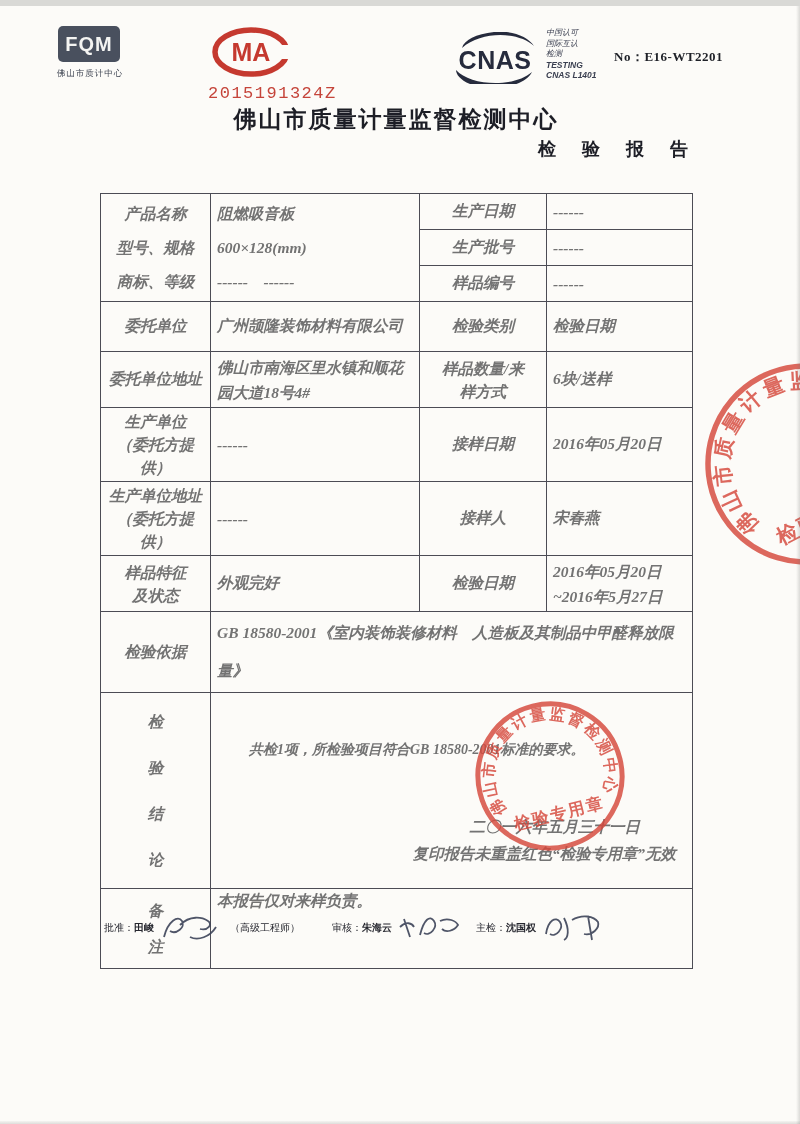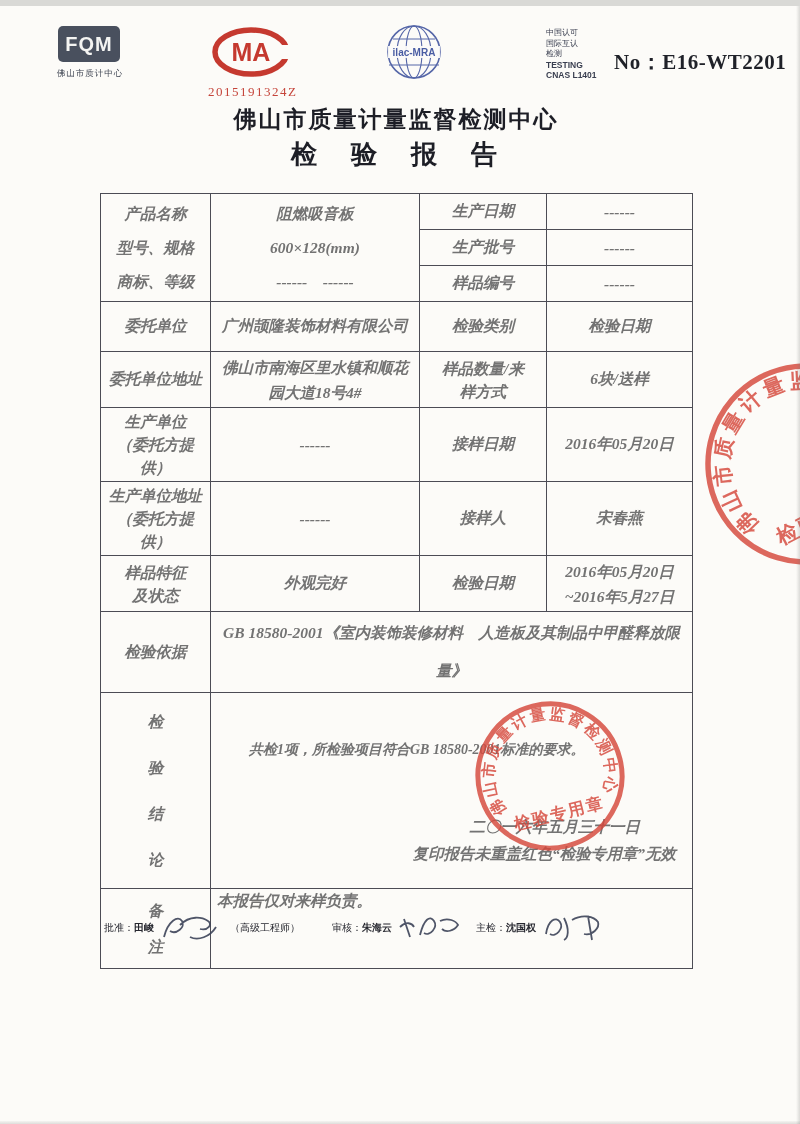--- a/index.html
+++ b/index.html
@@ -12,42 +12,42 @@
 
   
   .header{position:absolute;top:0;left:0;width:800px;height:100px;}
   .logo{position:absolute;}
   .fqm-rect{width:62px;height:36px;background:#49505e;border-radius:5px;
         display:flex;align-items:center;justify-content:center;}
   .fqm-rect span{color:#f4f4f2;font-family:"Liberation Sans",sans-serif;
         font-weight:bold;font-size:20px;letter-spacing:1px;}
   .fqm-caption{margin-top:6px;text-align:center;font-size:8.5px;color:#3c4250;letter-spacing:1px;}
   .logo-caption-red{text-align:center;color:#c5443a;font-family:"Liberation Serif",serif;}
-  .cnas-lines{position:absolute;left:546px;top:22px;font-size:8px;line-height:10.5px;color:#3a3f50;}
+  .cnas-lines{position:absolute;left:546px;top:22px;font-size:8px;line-height:10.5px;color:#3a3f50;font-style:italic;}
   .cnas-lines .en{font-family:"Liberation Sans",sans-serif;font-weight:bold;font-size:8.5px;}
-  .report-no{position:absolute;left:614px;top:42px;font-size:21px;font-weight:bold;color:#1f2128;letter-spacing:0.5px;}
+  .report-no{position:absolute;left:614px;top:42px;font-size:13px;font-weight:bold;color:#1f2128;letter-spacing:0.5px;}
 
   
   .title-block{position:absolute;left:100px;top:98px;width:592px;text-align:center;}
   .title-org{font-size:23px;font-weight:bold;color:#1d1e26;letter-spacing:2px;}
-  .title-report{font-size:26px;font-weight:bold;color:#1d1e26;letter-spacing:4px;margin-top:2px;}
+  .title-report{font-size:18px;font-weight:bold;color:#1d1e26;letter-spacing:4px;margin-top:2px;text-align:right;}
   .meta-row{position:absolute;left:100px;top:163px;width:592px;font-size:14.5px;color:#2c2d36;}
   .meta-form{float:left;}
   .meta-pages{float:right;font-size:15px;letter-spacing:2px;}
 
   
   .tbl-wrap{position:absolute;left:100px;top:187px;width:592px;}
   table.report{border-collapse:collapse;table-layout:fixed;width:592px;}
   table.report td{border:1.4px solid #4c4c55;padding:2px 6px;font-size:15.5px;
         color:#737373;overflow:hidden;font-style:italic;}
-  .center{text-align:center;vertical-align:middle;}
+  .center{text-align:left;vertical-align:middle;}
   .bold{font-weight:bold;}
   .pre{white-space:pre-line;}
   .lab{font-weight:bold;text-align:center;vertical-align:middle;}
-  .val-left{font-weight:bold;text-align:center;vertical-align:middle;padding-left:10px;}
+  .val-left{font-weight:bold;text-align:left;vertical-align:middle;padding-left:10px;}
   tr.r-sub{height:36px;}
   tr.r50{height:50px;}
   tr.r56{height:56px;}
   tr.r60{height:60px;}
   tr.r196{height:196px;}
   tr.r80{height:80px;}
   .prod-lab{line-height:34px;}
   .prod-val{line-height:34px;font-weight:bold;}
   .two-line{line-height:23px;}
   .vert{line-height:46px;font-weight:bold;text-align:center;vertical-align:middle;}
@@ -85,36 +85,32 @@
       </div>
       <div class="fqm-caption">佛山市质计中心</div>
     </div>
 
     <div class="logo" style="left:208px;top:20px;width:86px;">
       <svg width="86" height="52">
         <ellipse cx="43" cy="26" rx="36" ry="22" fill="none" stroke="#c5392f" stroke-width="5.5"></ellipse>
         <rect x="74" y="19" width="10" height="14" fill="#fcfbf8"></rect>
         <text x="43" y="35" text-anchor="middle" font-family="Liberation Sans, sans-serif" font-size="25" font-weight="bold" fill="#c5392f">MA</text>
       </svg>
-      <div class="logo-caption-red" style="font-size:13px;letter-spacing:1.5px;margin-top:2px;">2015191324Z</div>
-    </div>
-
-
-    <div class="logo" style="left:385px;top:17px;width:58px;">
-      <svg width="58" height="60">
-        <circle cx="29" cy="29" r="26" fill="none" stroke="#5566a8" stroke-width="1.6"></circle>
-        <ellipse cx="29" cy="29" rx="17" ry="26" fill="none" stroke="#5566a8" stroke-width="1.1"></ellipse>
-        <ellipse cx="29" cy="29" rx="8" ry="26" fill="none" stroke="#5566a8" stroke-width="1.1"></ellipse>
-        <line x1="8" y1="16" x2="50" y2="16" stroke="#5566a8" stroke-width="1"></line>
-        <line x1="4" y1="42" x2="54" y2="42" stroke="#5566a8" stroke-width="1"></line>
-        <rect x="3" y="23" width="52" height="12" fill="#fcfbf8" opacity="0.92"></rect>
-        <text x="29" y="32.5" text-anchor="middle" font-family="Liberation Sans, sans-serif" font-size="10" font-weight="bold" fill="#4a5da3">ilac-MRA</text>
+      <div class="logo-caption-red" style="font-size:17px;letter-spacing:1.5px;margin-top:2px;font-family:Liberation Mono, monospace;">2015191324Z</div>
+    </div>
+
+
+
+    <div class="logo" style="left:448px;top:26px;width:94px;">
+      <svg width="94" height="52">
+        <path d="M14,16 C34,-2 72,0 86,14 C80,4 62,-2 46,0 C28,2 16,8 14,16 Z" fill="#262b3d"></path>
+        <path d="M8,38 C22,54 66,56 84,40 C76,56 40,60 22,52 C12,48 8,42 8,38 Z" fill="#262b3d"></path>
+        <text x="47" y="37" text-anchor="middle" font-family="Liberation Sans, sans-serif" font-size="25" font-weight="bold" fill="#262b3d" letter-spacing="0.5">CNAS</text>
       </svg>
     </div>
-
 
     <div class="cnas-lines">
       <div>中国认可</div>
       <div>国际互认</div>
       <div>检测</div>
       <div class="en">TESTING</div>
       <div class="en">CNAS L1401</div>
     </div>
 
     <div class="report-no">

